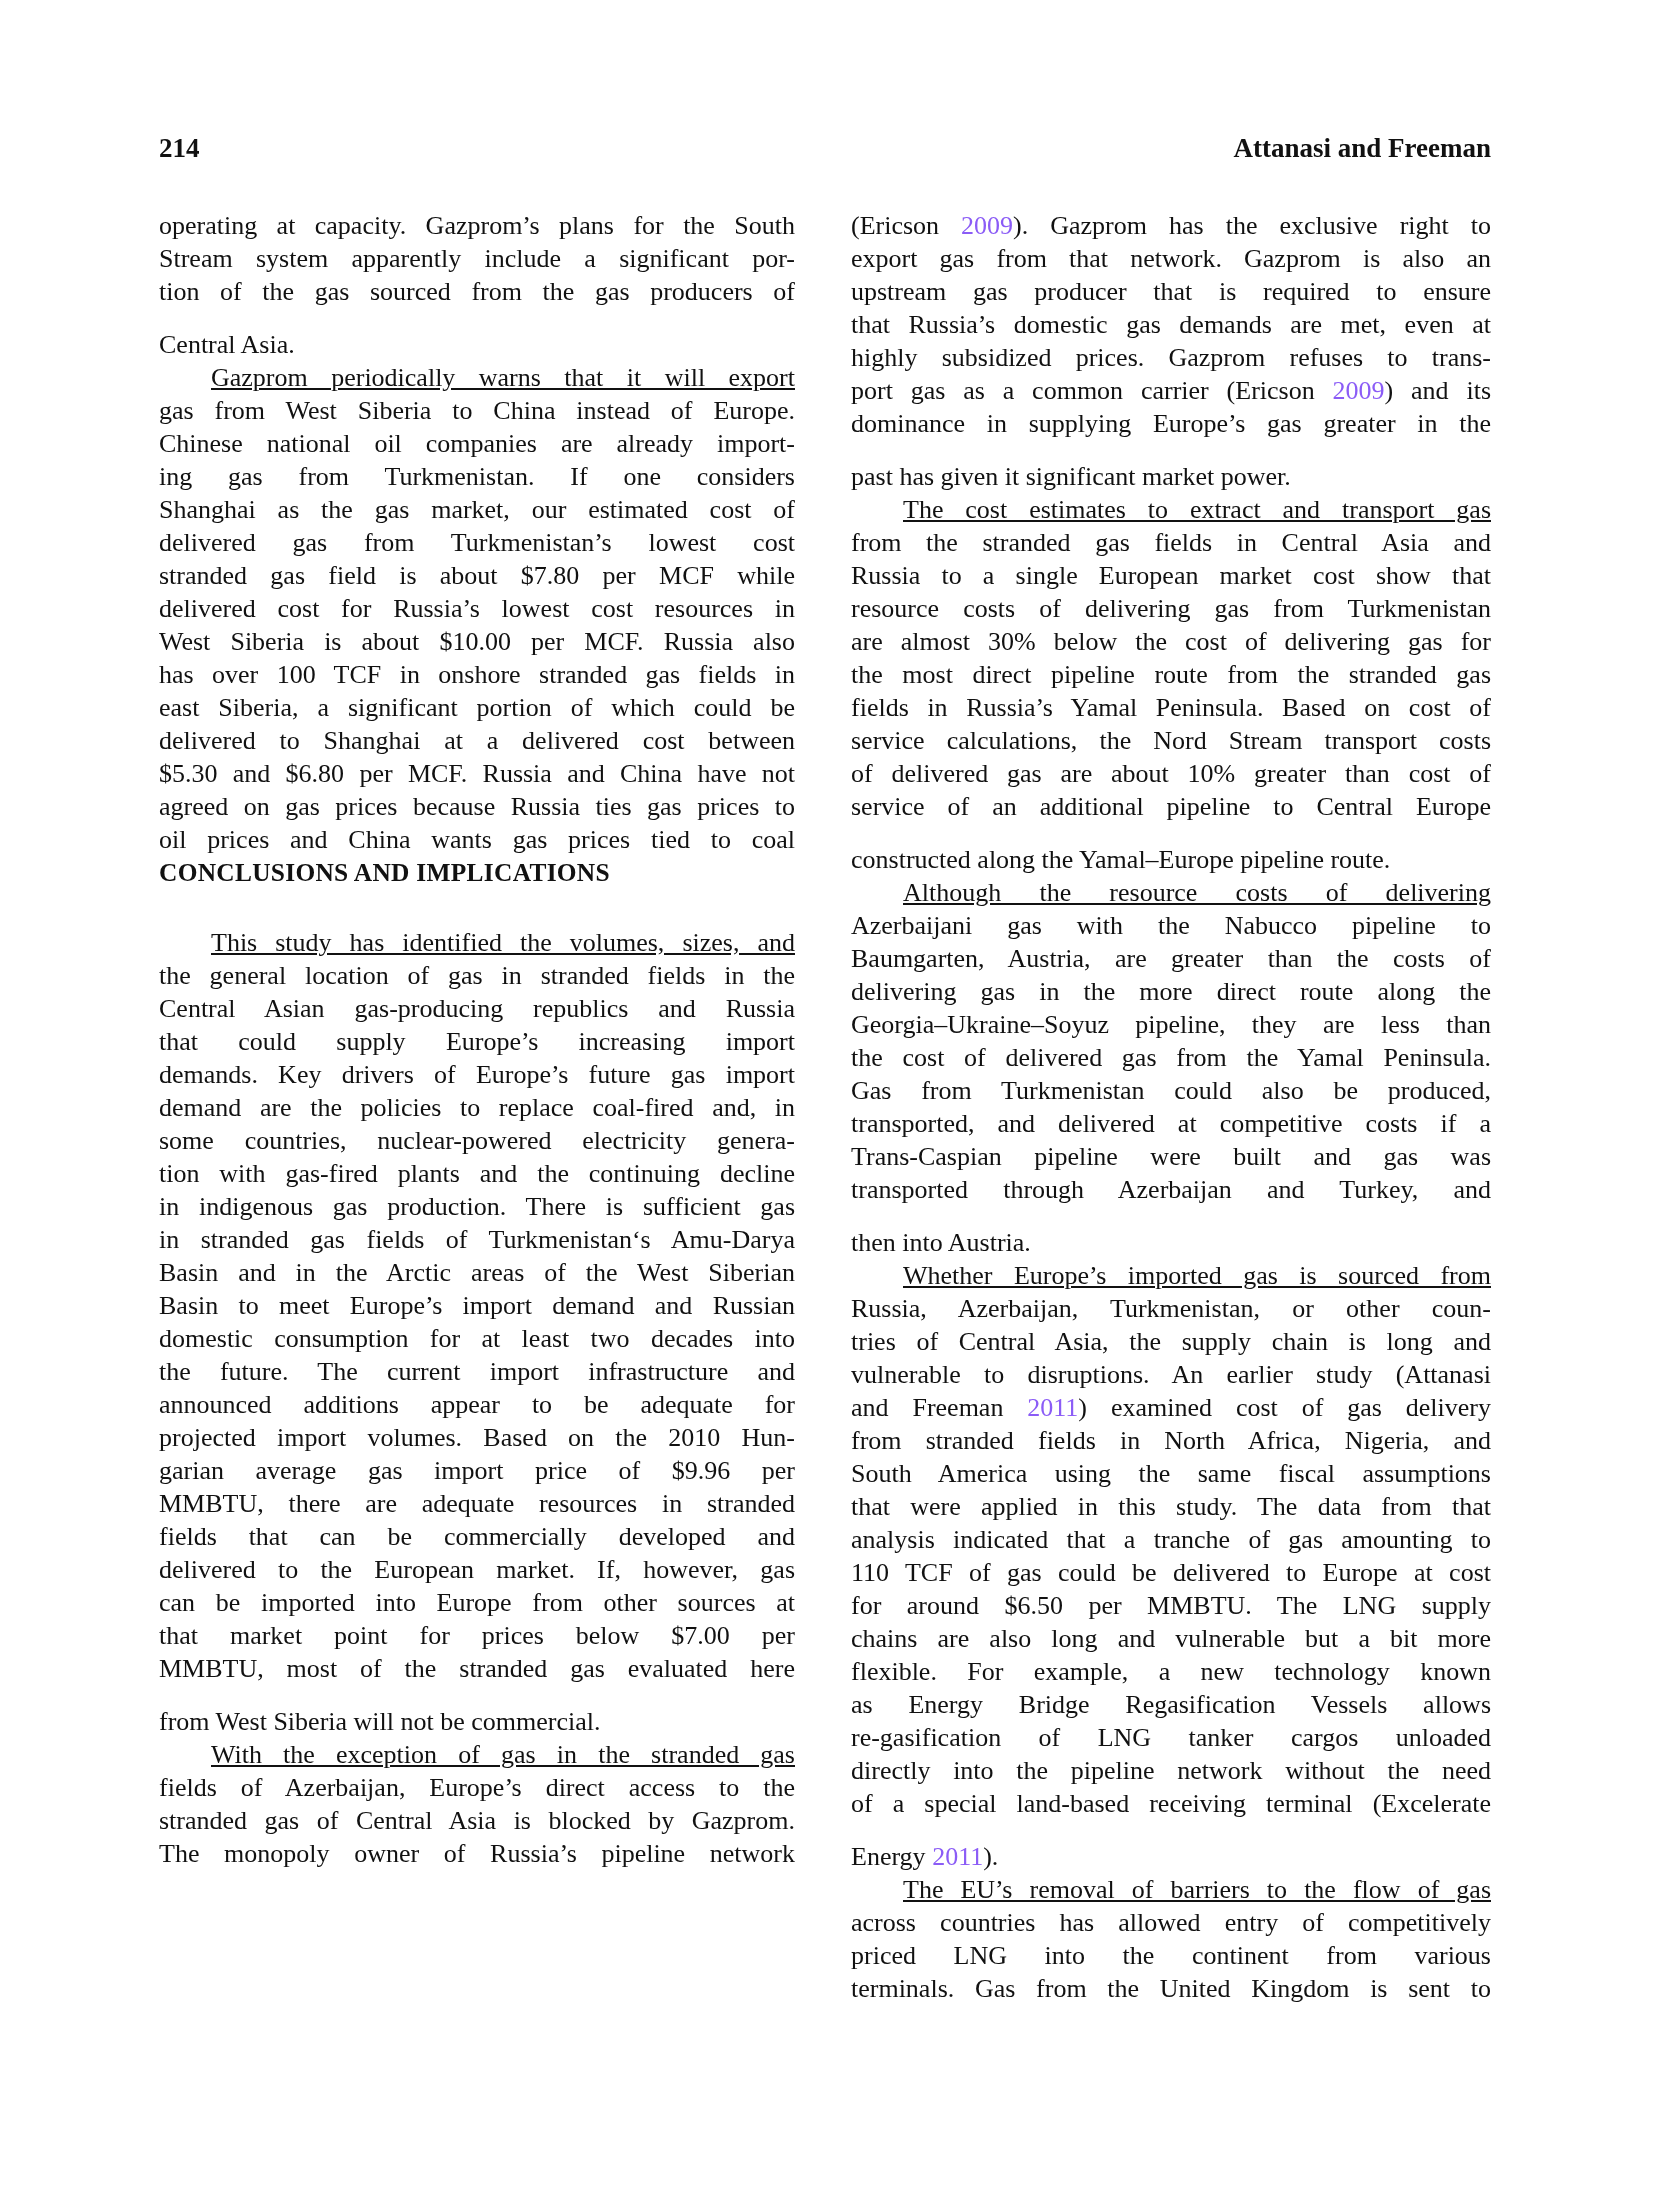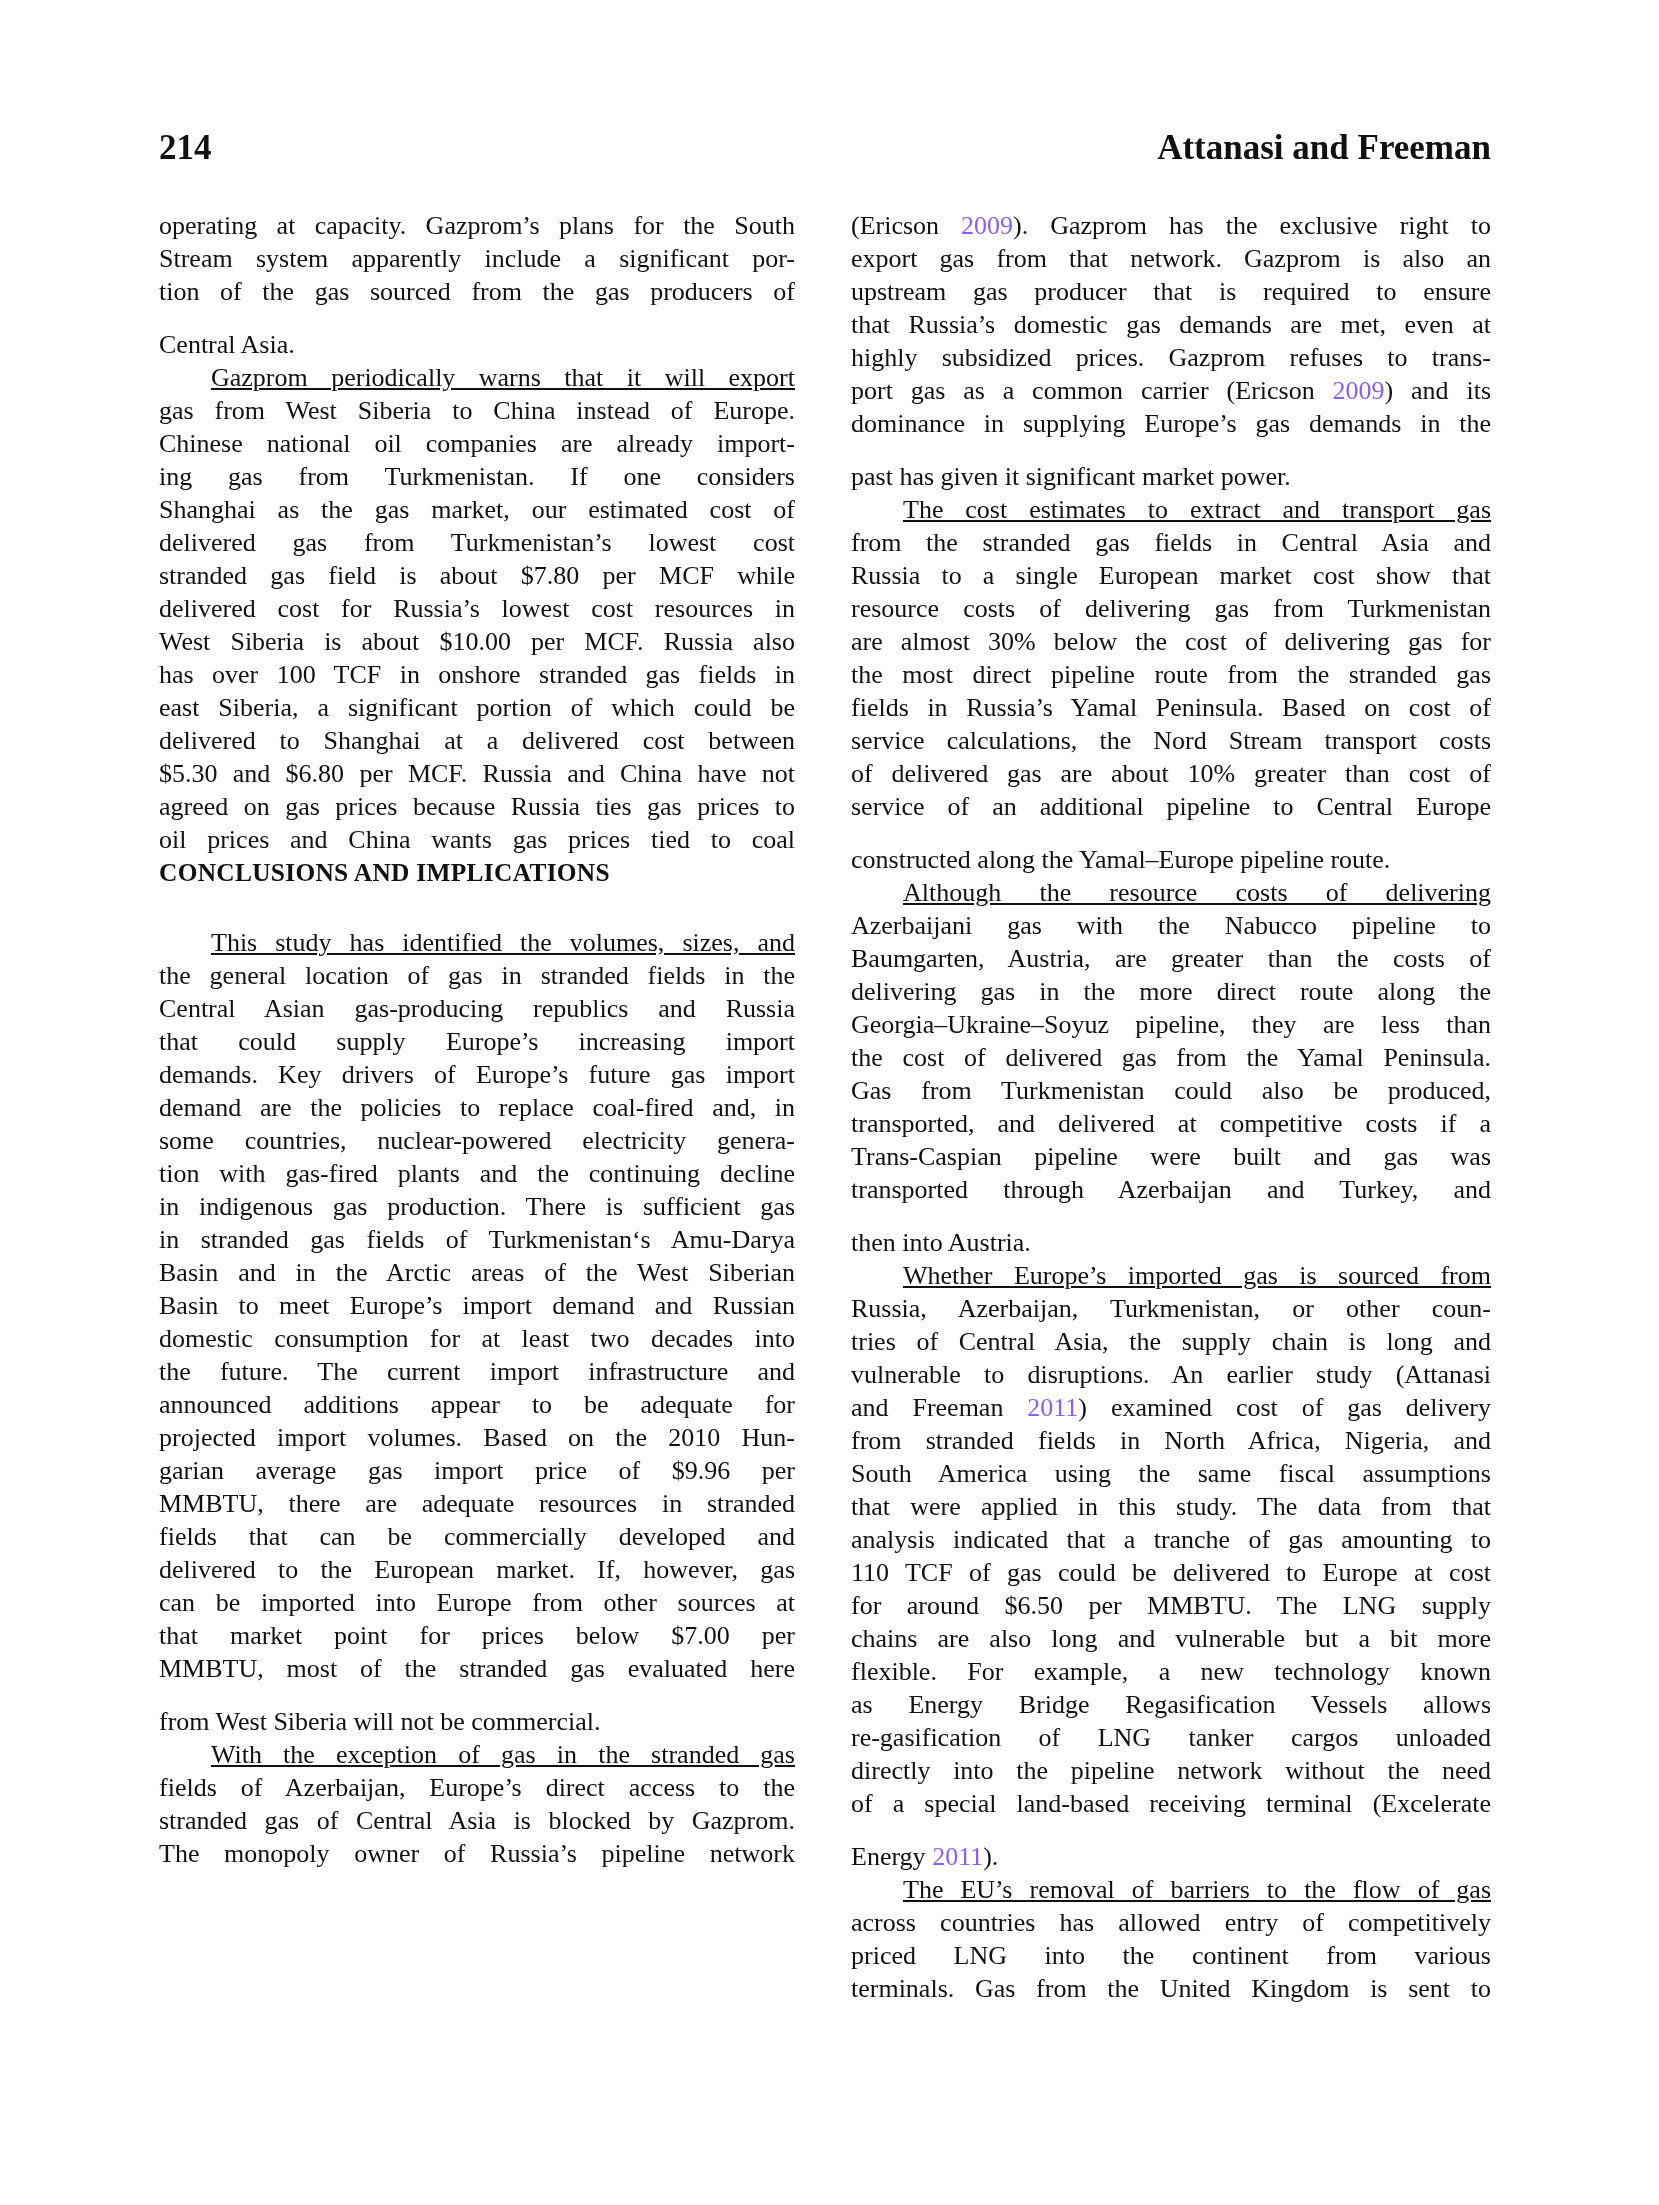--- a/index.html
+++ b/index.html
@@ -15,21 +15,21 @@
       font-family: "Liberation Serif", "DejaVu Serif", serif;
       color: #111111;
     }
     .running-head {
       position: absolute;
       top: 128px;
       left: 159px;
       width: 1332px;
       height: 40px;
       font-weight: bold;
-      font-size: 35px;
+      font-size: 27px;
       line-height: 40px;
     }
     .page-number { position: absolute; left: 0; top: 0; }
     .running-authors { position: absolute; right: 0; top: 0; }
 
     .column {
       position: absolute;
       top: 209px;
       font-size: 26px;
       line-height: 33px;
@@ -135,21 +135,21 @@
 </div>
 
 <div class="column col-right">
   <div>
     <span class="line"><span>(Ericson </span><a class="cite">2009</a><span>). Gazprom has the exclusive right to</span></span>
     <span class="line">export gas from that network. Gazprom is also an</span>
     <span class="line">upstream gas producer that is required to ensure</span>
     <span class="line">that Russia’s domestic gas demands are met, even at</span>
     <span class="line">highly subsidized prices. Gazprom refuses to trans-</span>
     <span class="line"><span>port gas as a common carrier (Ericson </span><a class="cite">2009</a><span>) and its</span></span>
-    <span class="line">dominance in supplying Europe’s gas demands in the</span>
+    <span class="line">dominance in supplying Europe’s gas greater in the</span>
     <span class="line last">past has given it significant market power.</span>
   </div>
   <div>
     <span class="line indent">The cost estimates to extract and transport gas</span>
     <span class="line">from the stranded gas fields in Central Asia and</span>
     <span class="line">Russia to a single European market cost show that</span>
     <span class="line">resource costs of delivering gas from Turkmenistan</span>
     <span class="line">are almost 30% below the cost of delivering gas for</span>
     <span class="line">the most direct pipeline route from the stranded gas</span>
     <span class="line">fields in Russia’s Yamal Peninsula. Based on cost of</span>

